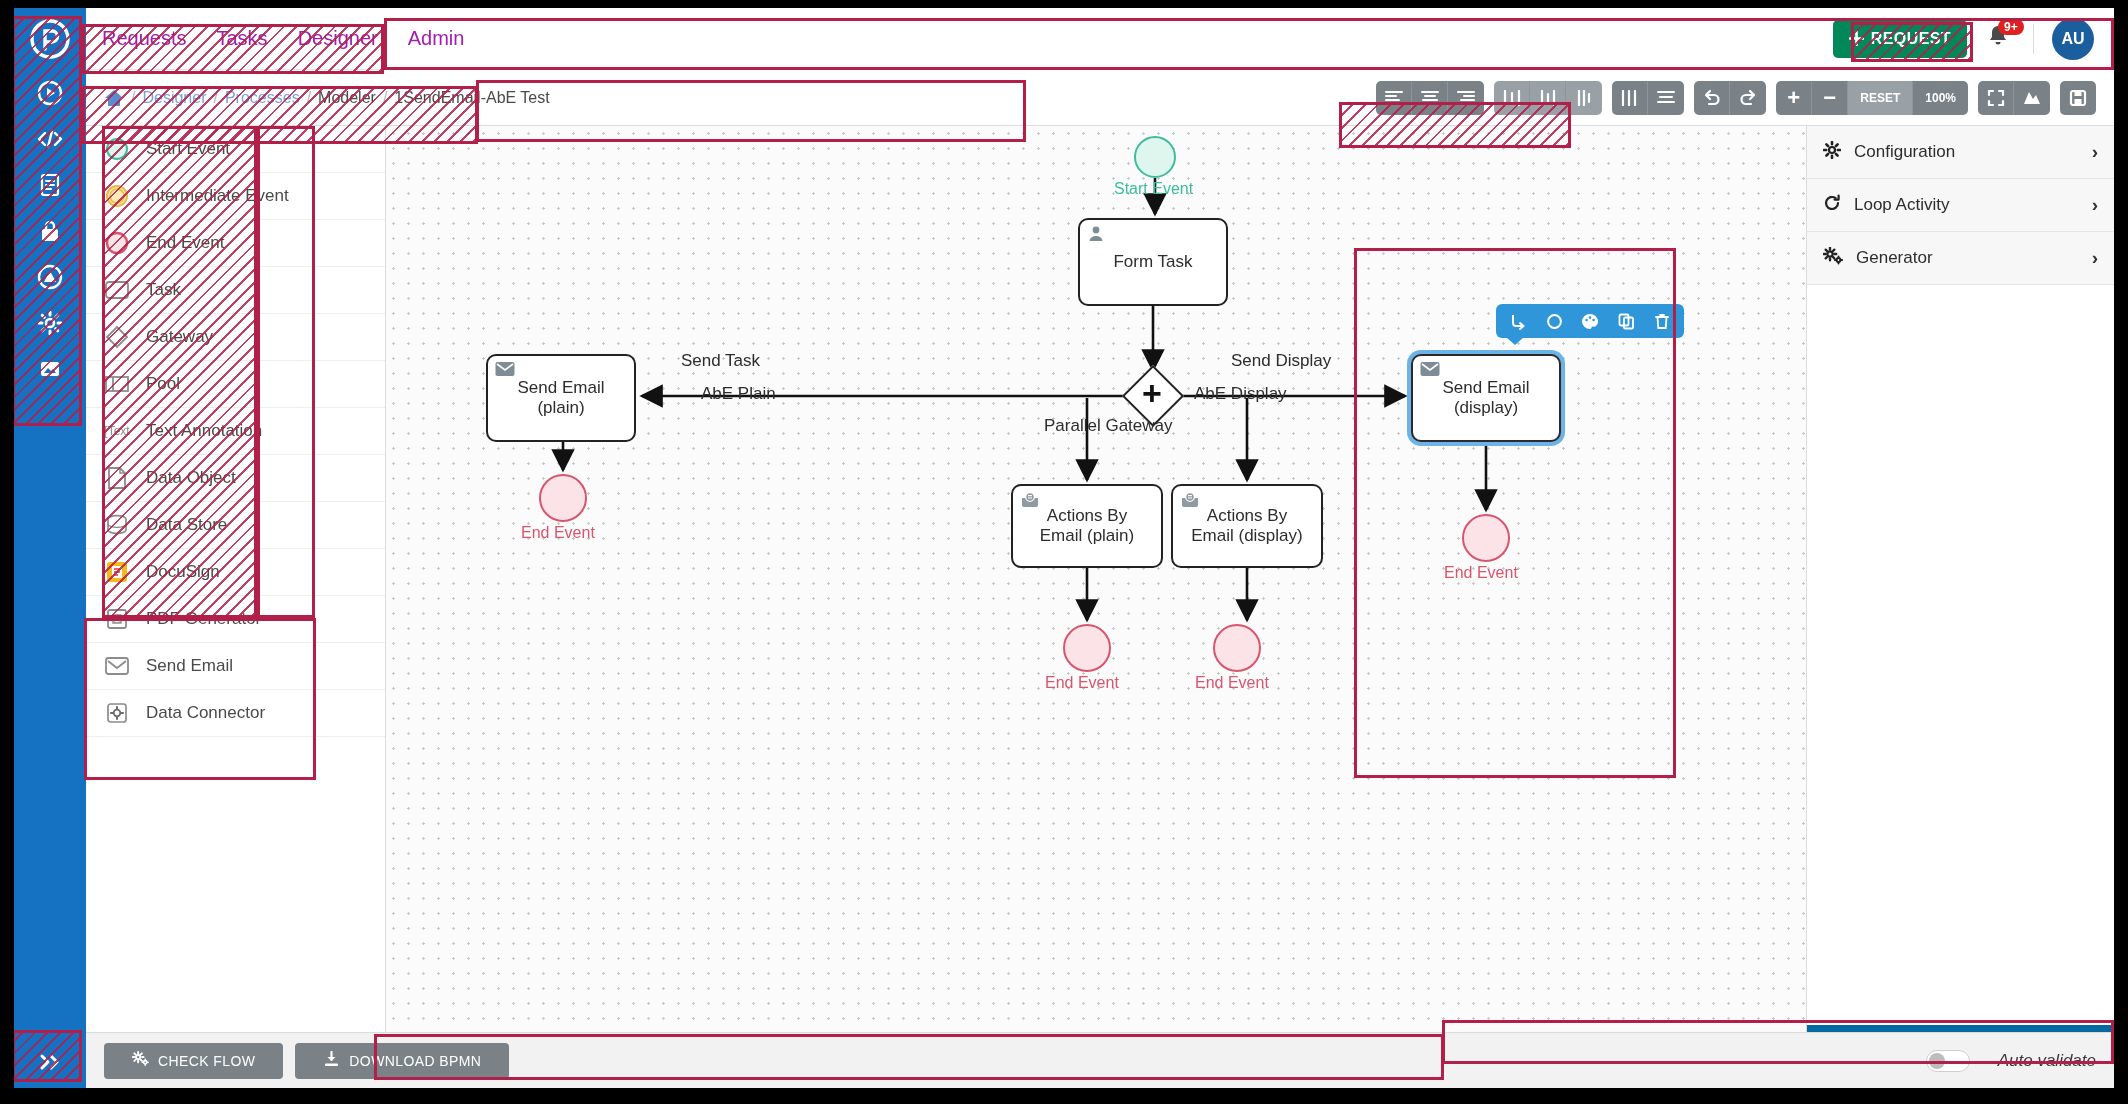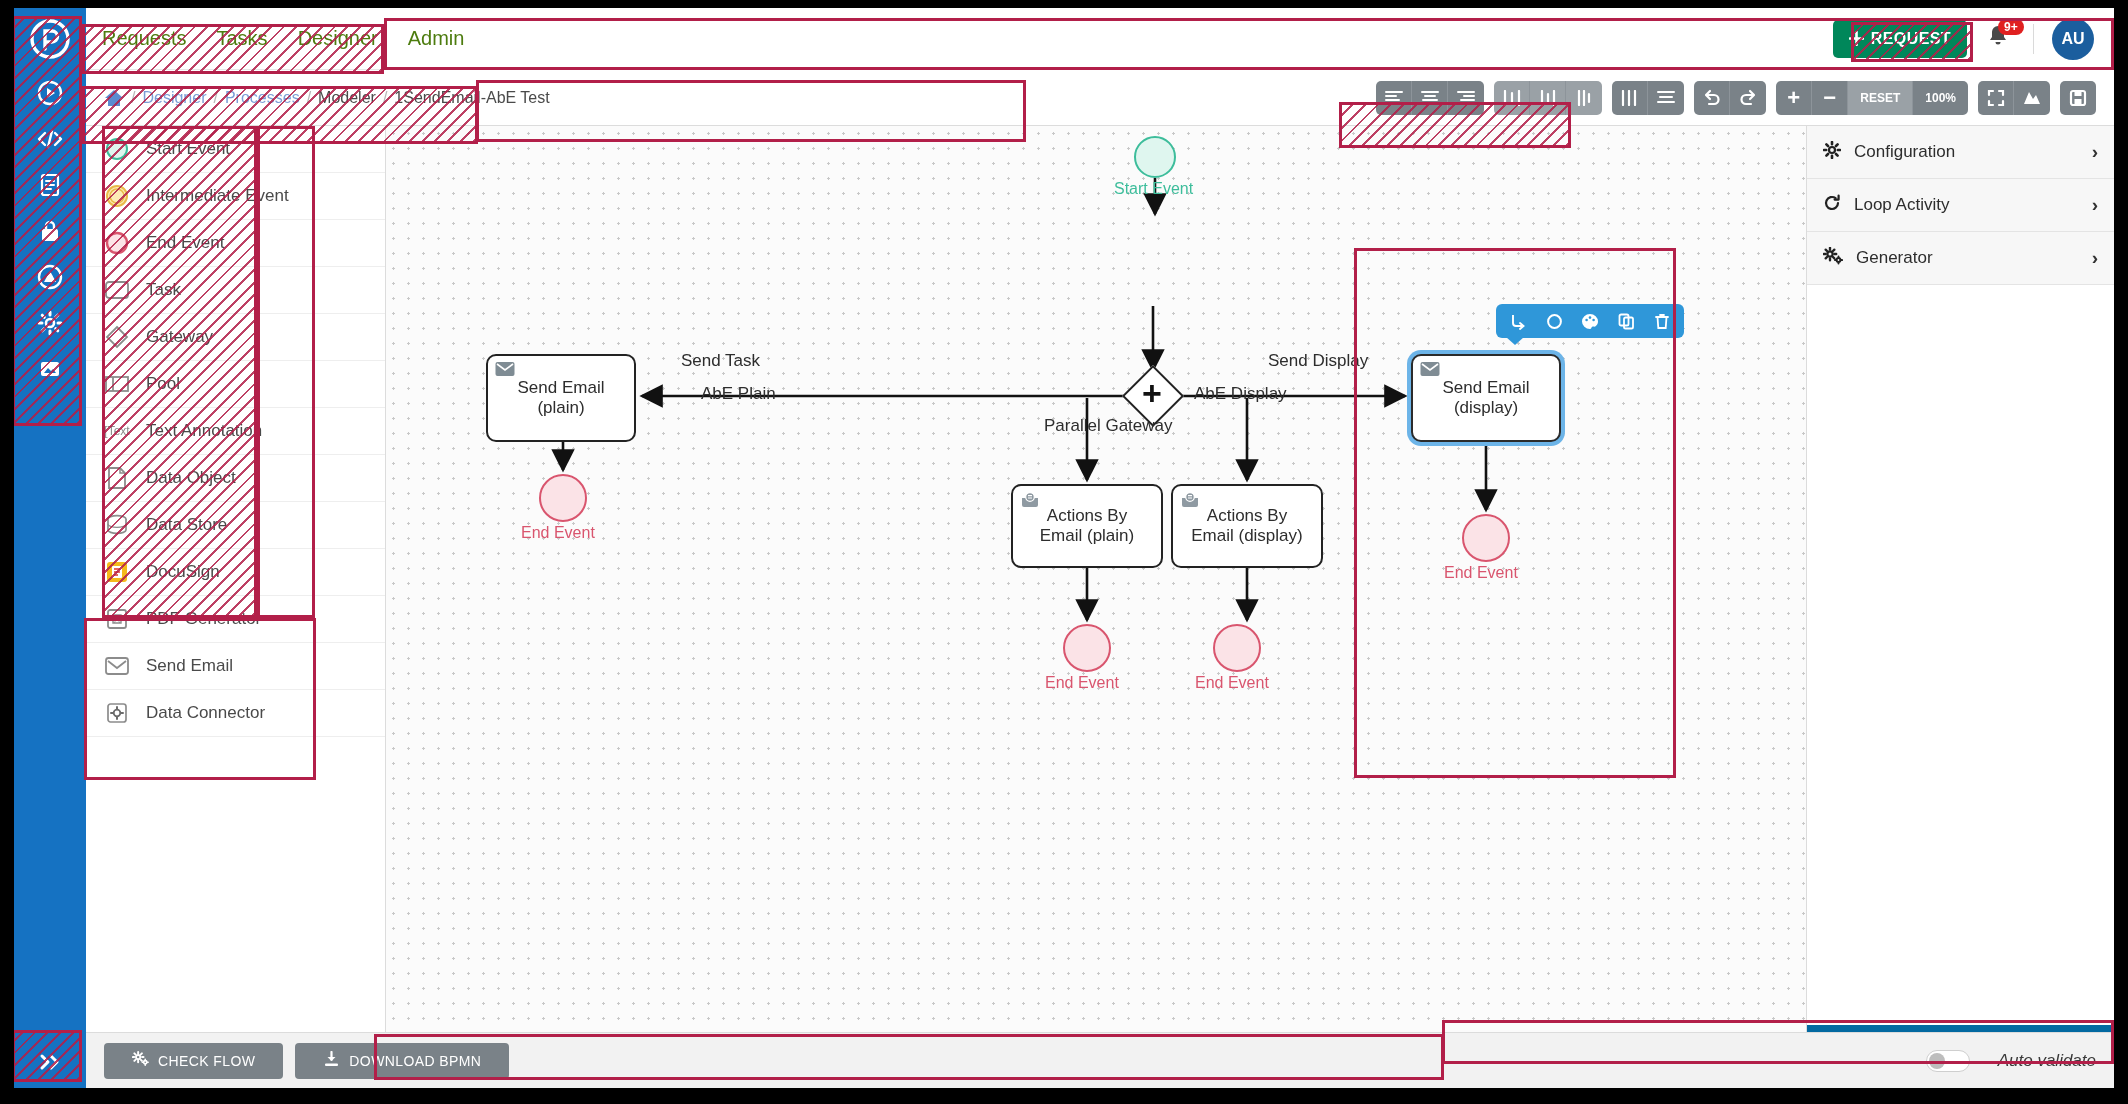--- a/index.html
+++ b/index.html
@@ -46,21 +46,21 @@
   .topbar {
     position: absolute; left: 72px; top: 0;
     width: 2028px; height: 62px;
     background: #ffffff;
     border-bottom: 1px solid #e6e6e6;
     display: flex; align-items: center;
     z-index: 30;
   }
   .topnav { display: flex; align-items: center; gap: 30px; padding-left: 16px; }
   .topnav a {
-    color: #4d7c0f; font-size: 20px; text-decoration: none; cursor: pointer;
+    color: #a21caf; font-size: 20px; text-decoration: none; cursor: pointer;
   }
   .top-right {
     margin-left: auto; display: flex; align-items: center; gap: 18px; padding-right: 20px;
   }
   .btn-request {
     background: #00875A; color: #fff;
     border: none; border-radius: 5px;
     height: 38px; padding: 0 16px;
     font-size: 16px; font-weight: 600; letter-spacing: .4px;
     display: flex; align-items: center; gap: 7px; cursor: pointer;
@@ -571,20 +571,29 @@
 
         <path d="M1100 316 V384"></path>
       </g>
     </svg>
 
     <div class="node" style="left:748px;top:10px;">
       <div class="evt start" style="width:42px;height:42px;"></div>
       <span class="evt-label start" style="left:-20px;top:44px;">Start Event</span>
     </div>
 
+    <div class="node task" style="left:692px;top:92px;width:150px;height:88px;">
+      <span class="tico">
+        <svg width="18" height="18" viewBox="0 0 18 18">
+            <circle cx="9" cy="5" r="3.4" fill="#7f8c94"></circle>
+            <path d="M2.5 16 a6.5 5 0 0 1 13 0 z" fill="#7f8c94"></path>
+          </svg>
+      </span>
+      <span>Form Task</span>
+    </div>
 
     <div class="node" style="left:745px;top:248px;width:44px;height:44px;">
       <div class="gw"></div>
       <span class="gw-plus" style="left:11px;top:2px;">+</span>
     </div>
 
     <div class="node task" style="left:100px;top:228px;width:150px;height:88px;">
       <span class="tico">
         <svg width="20" height="16" viewBox="0 0 20 16">
             <rect x="0.5" y="1" width="19" height="14" rx="2" fill="#7f8c94"></rect>
@@ -672,21 +681,21 @@
       <div class="evt end" style="width:48px;height:48px;"></div>
       <span class="evt-label end" style="left:-18px;top:50px;">End Event</span>
     </div>
     <div class="node" style="left:1076px;top:388px;">
       <div class="evt end" style="width:48px;height:48px;"></div>
       <span class="evt-label end" style="left:-18px;top:50px;">End Event</span>
     </div>
 
     <span class="flow-label" style="left:295px;top:225px;">Send Task</span>
     <span class="flow-label" style="left:315px;top:258px;">AbE Plain</span>
-    <span class="flow-label" style="left:882px;top:225px;">Send Display</span>
+    <span class="flow-label" style="left:845px;top:225px;">Send Display</span>
     <span class="flow-label" style="left:808px;top:258px;">AbE Display</span>
     <span class="flow-label" style="left:658px;top:290px;">Parallel Gateway</span>
   </main>
 
   <aside class="rightpanel">
     <div class="rp-row">
       <span>
         <svg width="18" height="18" viewBox="0 0 18 18">
             <circle cx="9" cy="9" r="3" fill="none" stroke="#222" stroke-width="2.2"></circle>
             <g stroke="#222" stroke-width="2.6" stroke-linecap="round">

